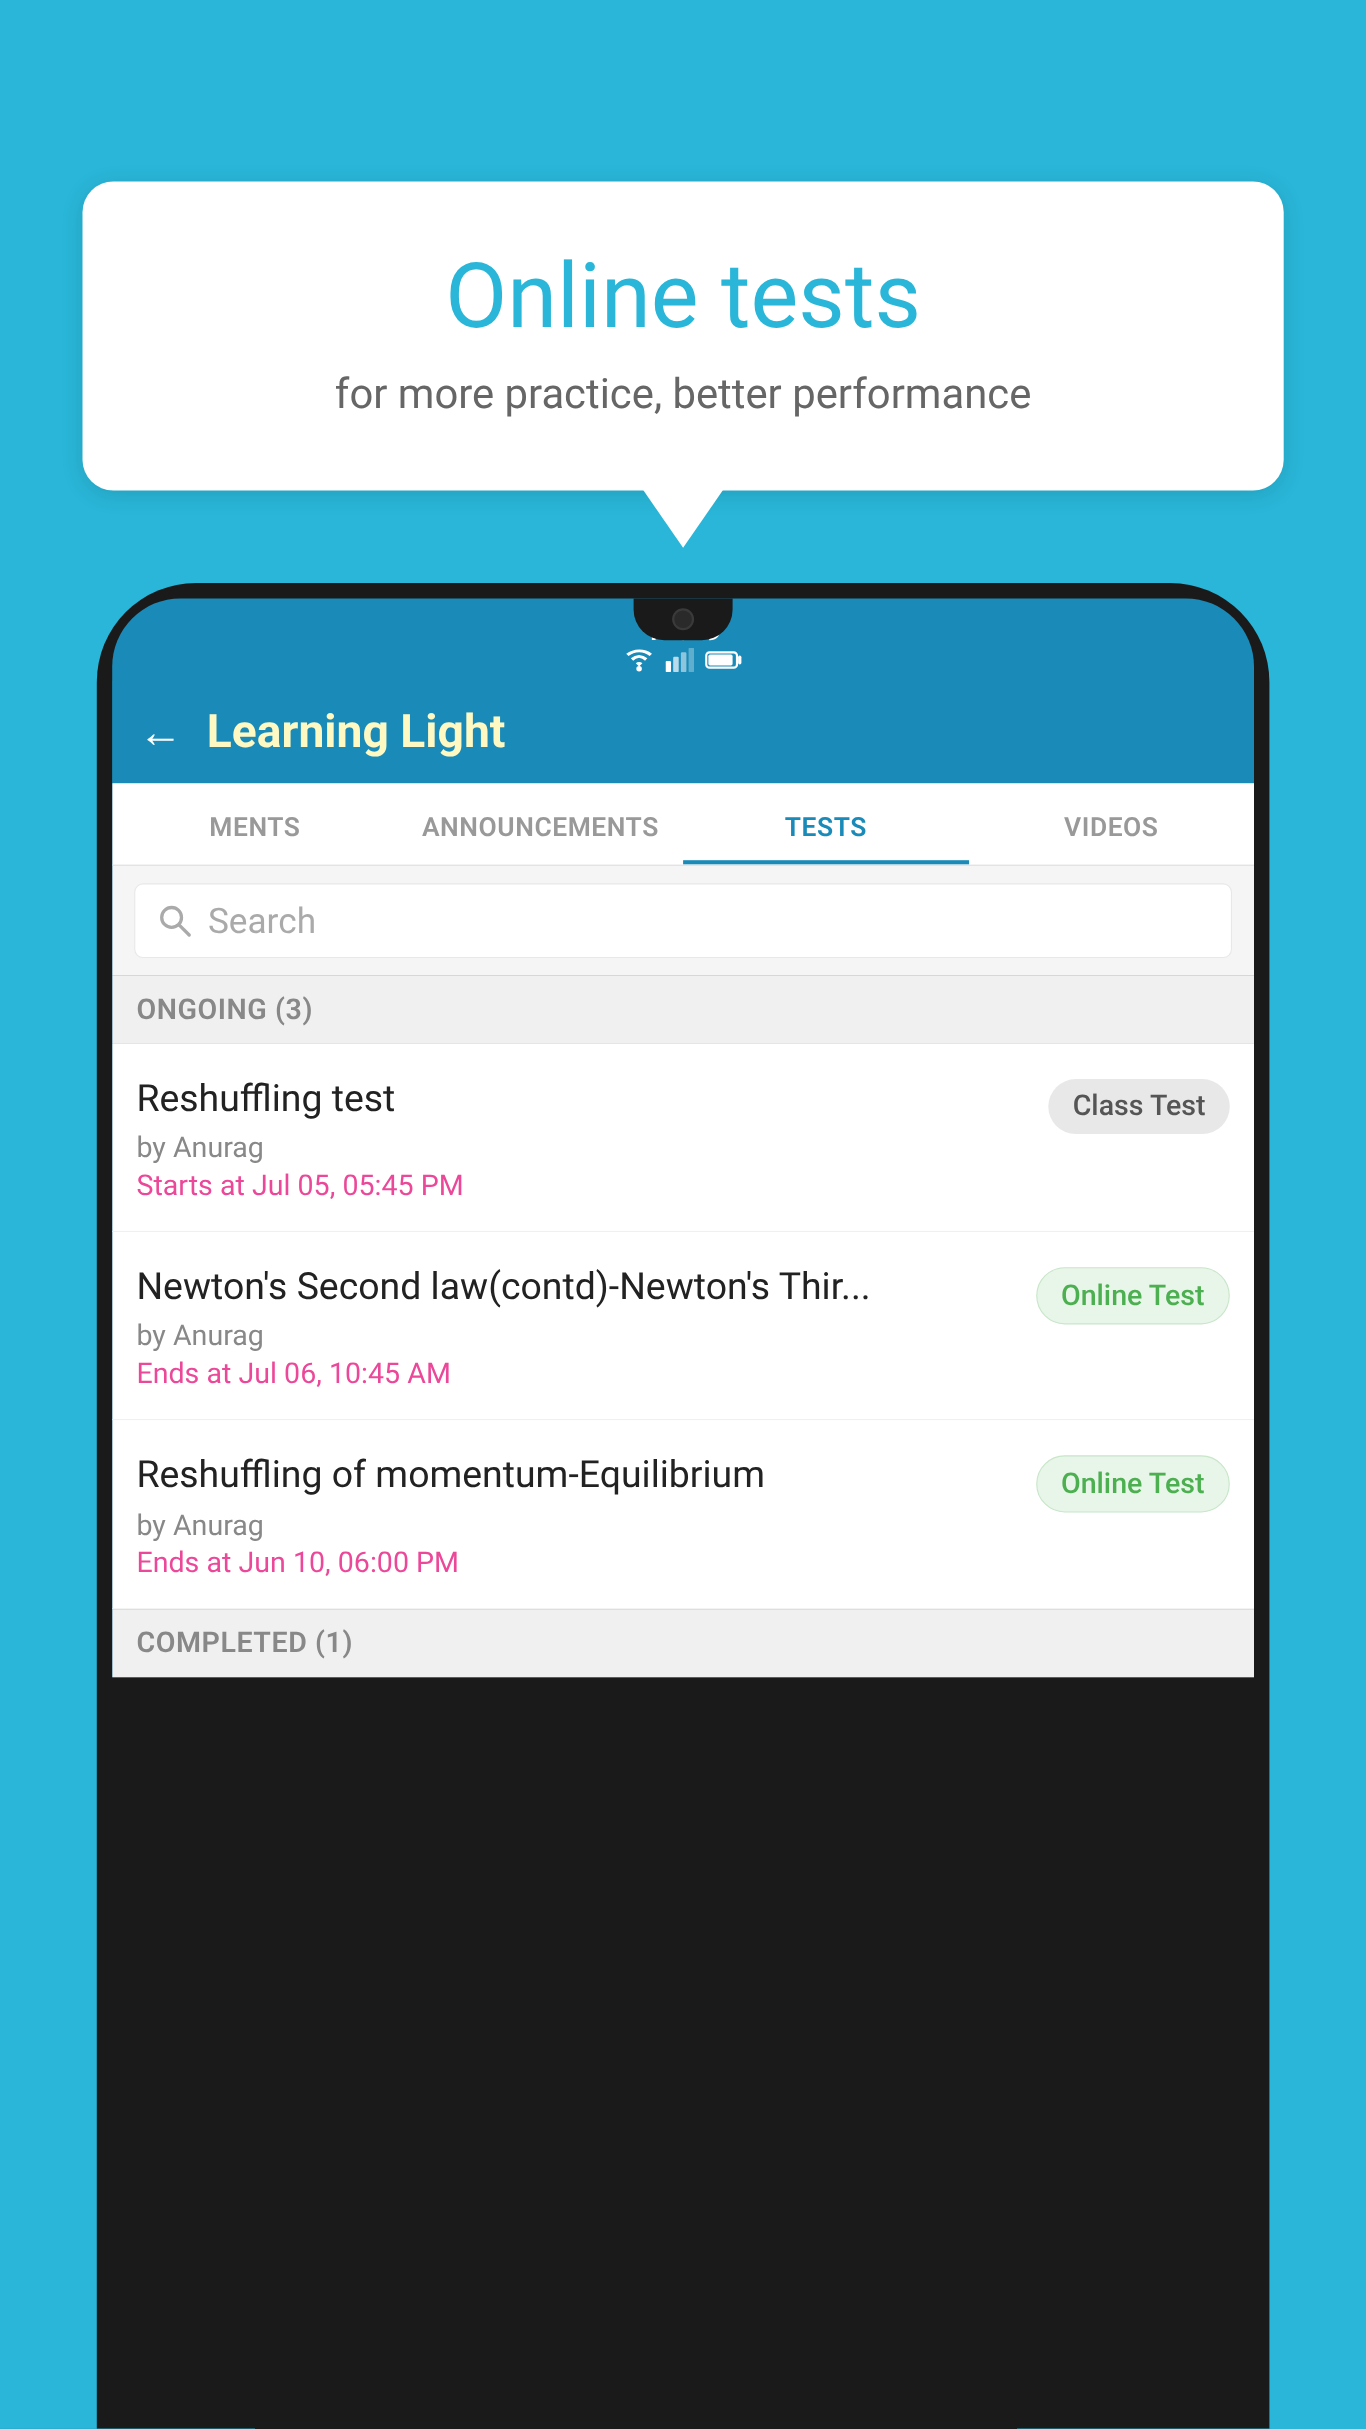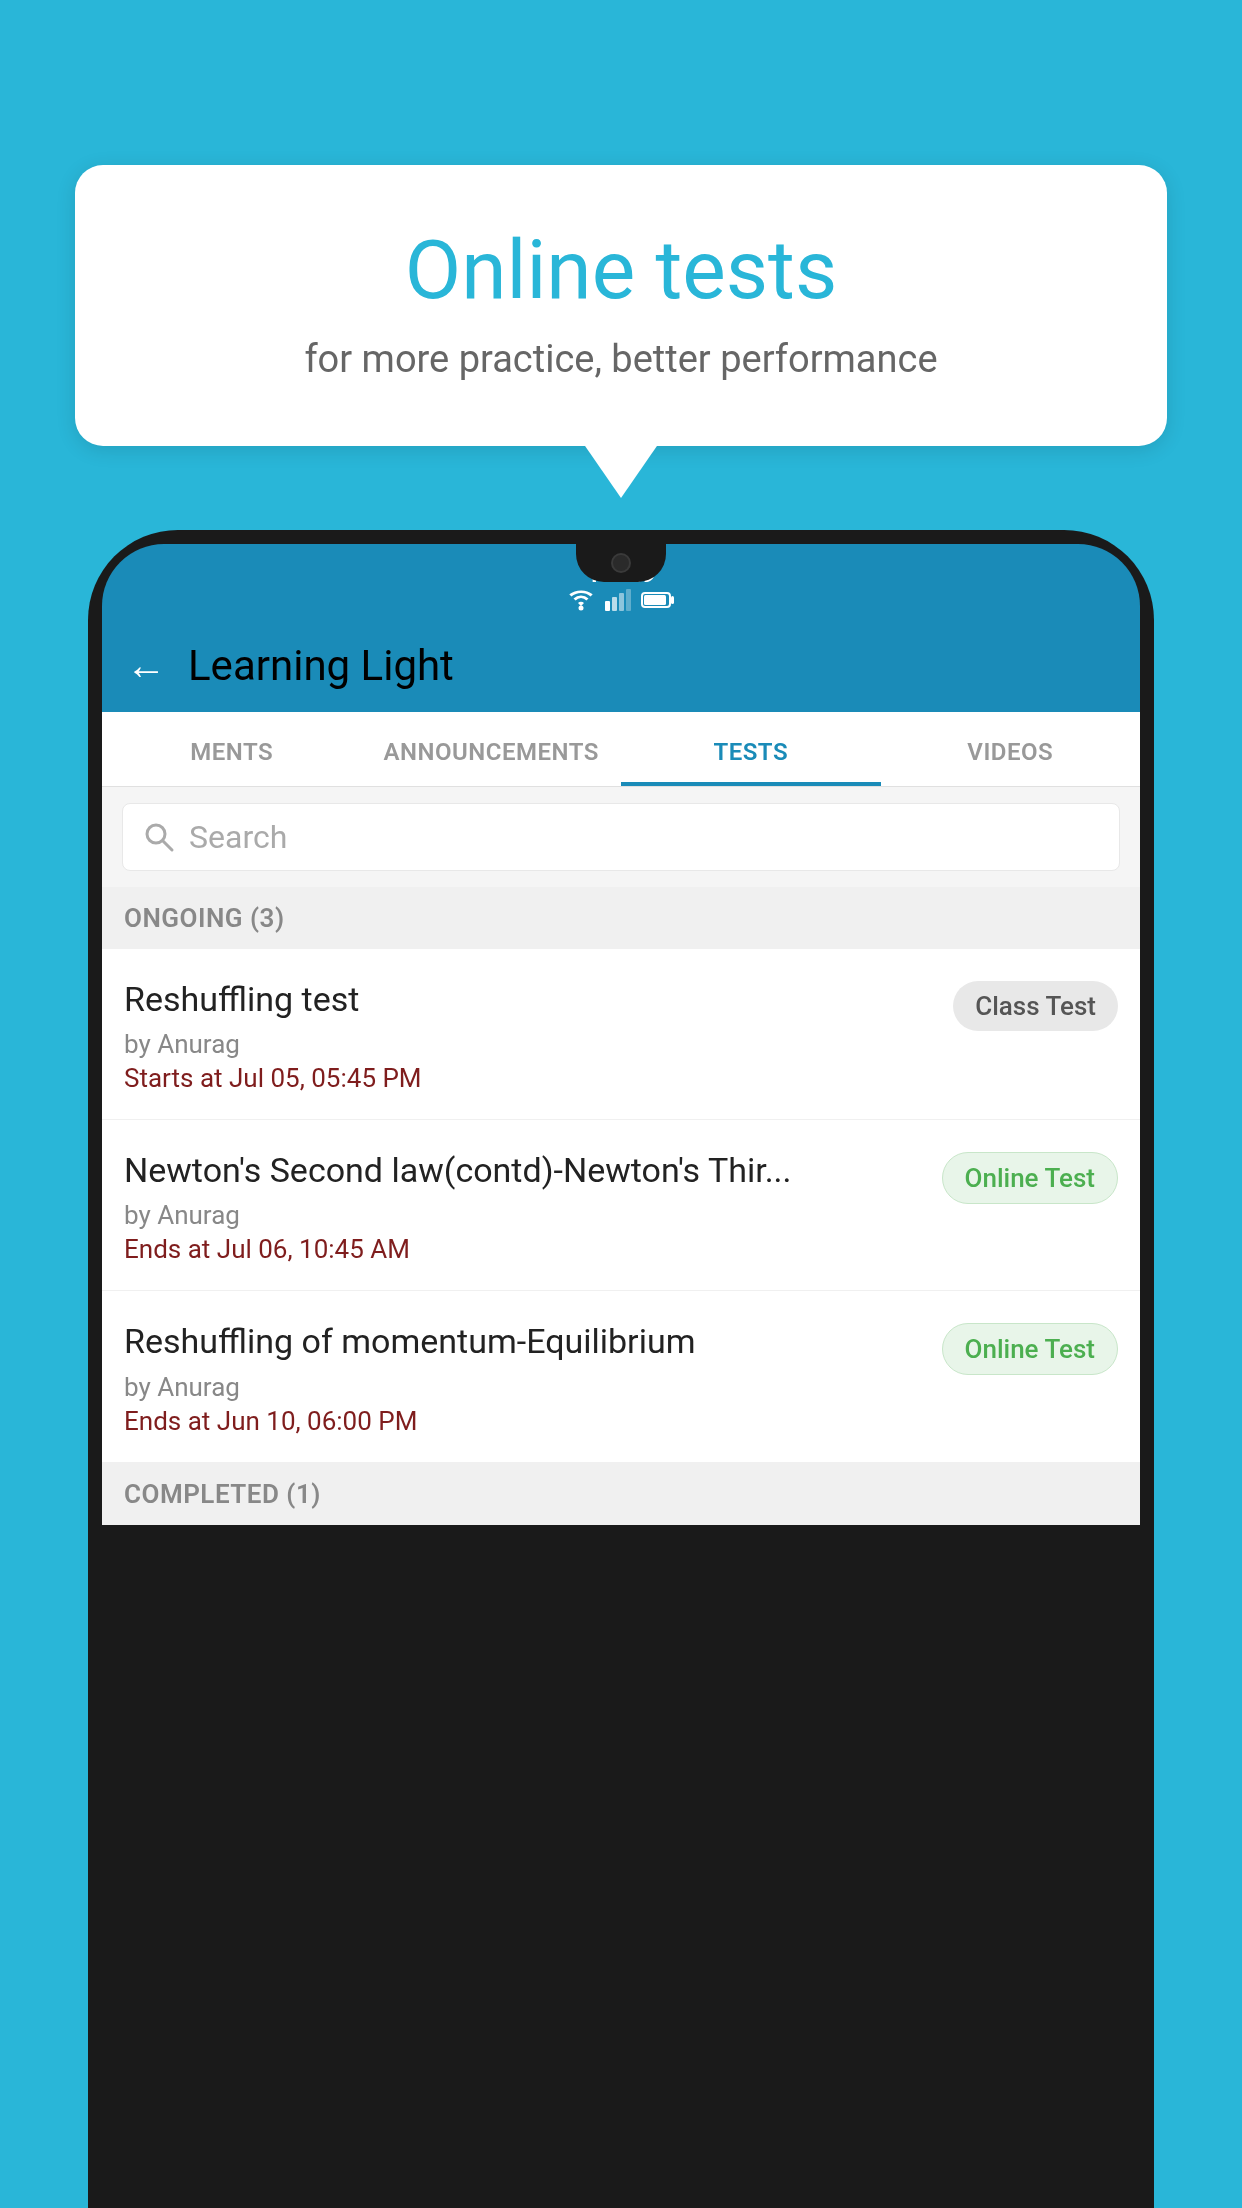--- a/index.html
+++ b/index.html
@@ -144,23 +144,23 @@
       gap: 22px;
     }
 
     .back-arrow {
       color: #fff;
       font-size: 40px;
       line-height: 1;
     }
 
     .app-title {
-      color: #000000;
+      color: #fef9c3;
       font-size: 42px;
-      font-weight: 400;
+      font-weight: 700;
     }
 
     
     .tabs-bar {
       background: #fff;
       display: flex;
       border-bottom: 1px solid #e0e0e0;
       overflow: hidden;
     }
 
@@ -250,21 +250,21 @@
     }
 
     .test-by {
       font-size: 26px;
       color: #888;
       margin-bottom: 4px;
     }
 
     .test-time {
       font-size: 26px;
-      color: #7f1d1d;
+      color: #ec4899;
     }
 
     .test-badge {
       border-radius: 50px;
       padding: 10px 22px;
       font-size: 26px;
       font-weight: 500;
       white-space: nowrap;
       margin-top: 4px;
     }

